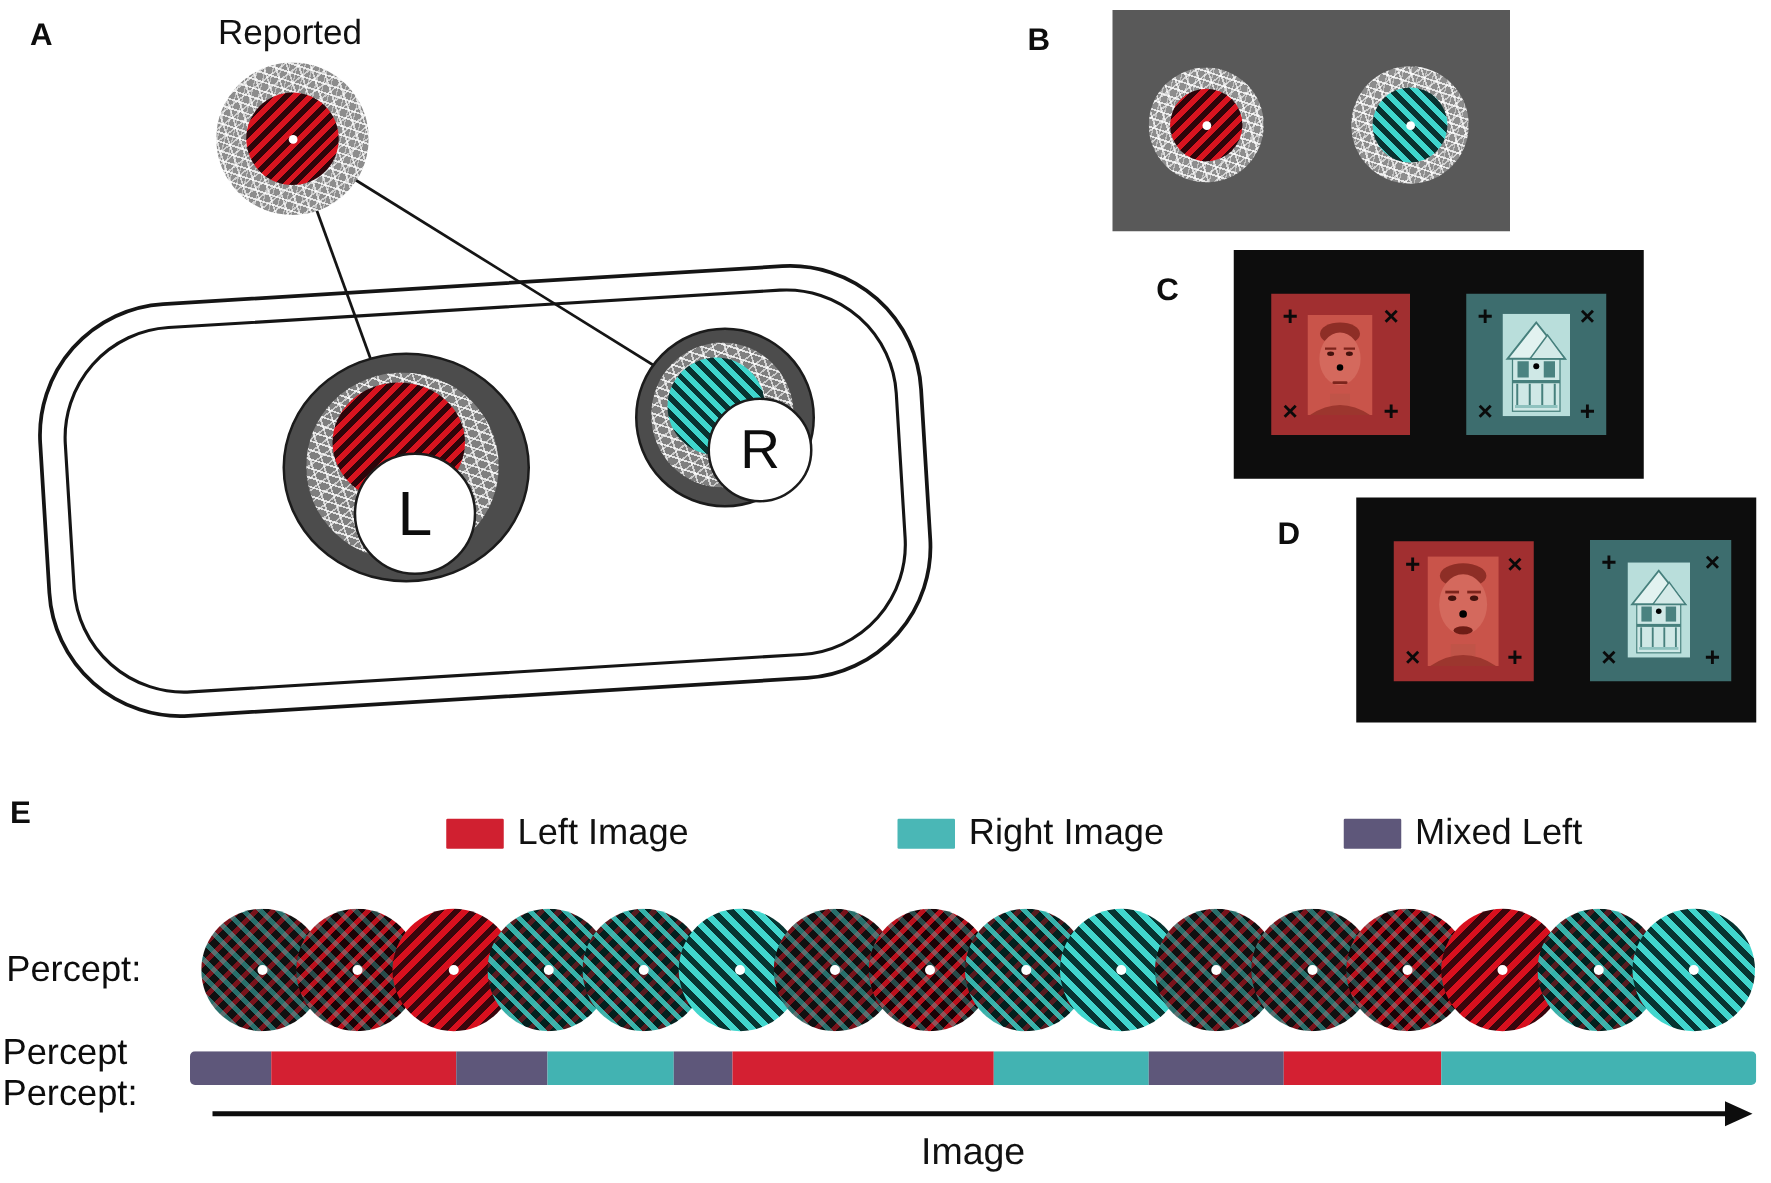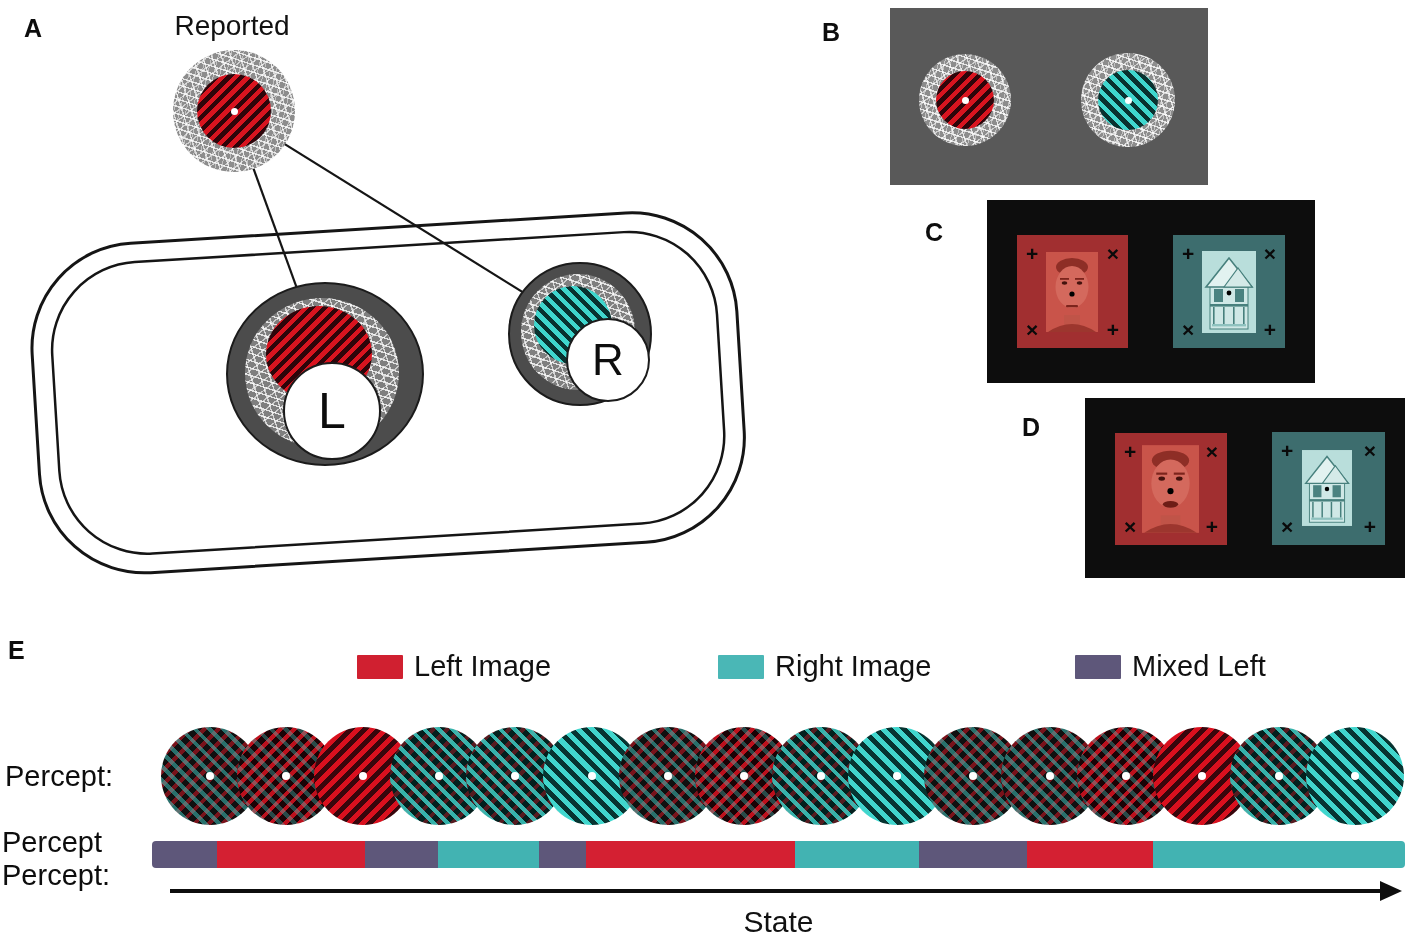--- a/index.html
+++ b/index.html
@@ -259,15 +259,15 @@
       <div class="seg seg-mixed" style="width: 3.7%;"></div>
       <div class="seg seg-left" style="width: 16.7%;"></div>
       <div class="seg seg-right" style="width: 9.9%;"></div>
       <div class="seg seg-mixed" style="width: 8.6%;"></div>
       <div class="seg seg-left" style="width: 10.1%;"></div>
       <div class="seg seg-right" style="width: 20.1%;"></div>
     </div>
 
   <div class="t-arrow-line" style="left:170px;top:889px;width:1212px;height:4px"></div>
   <div class="t-arrow-head" style="left:1380px;top:881px"></div>
-  <div class="t-label" style="left:152px;top:905px;width:1253px">State</div>
+  <div class="t-label" style="left:152px;top:905px;width:1253px">Image</div>
 
 </div>
 
 </body></html>

